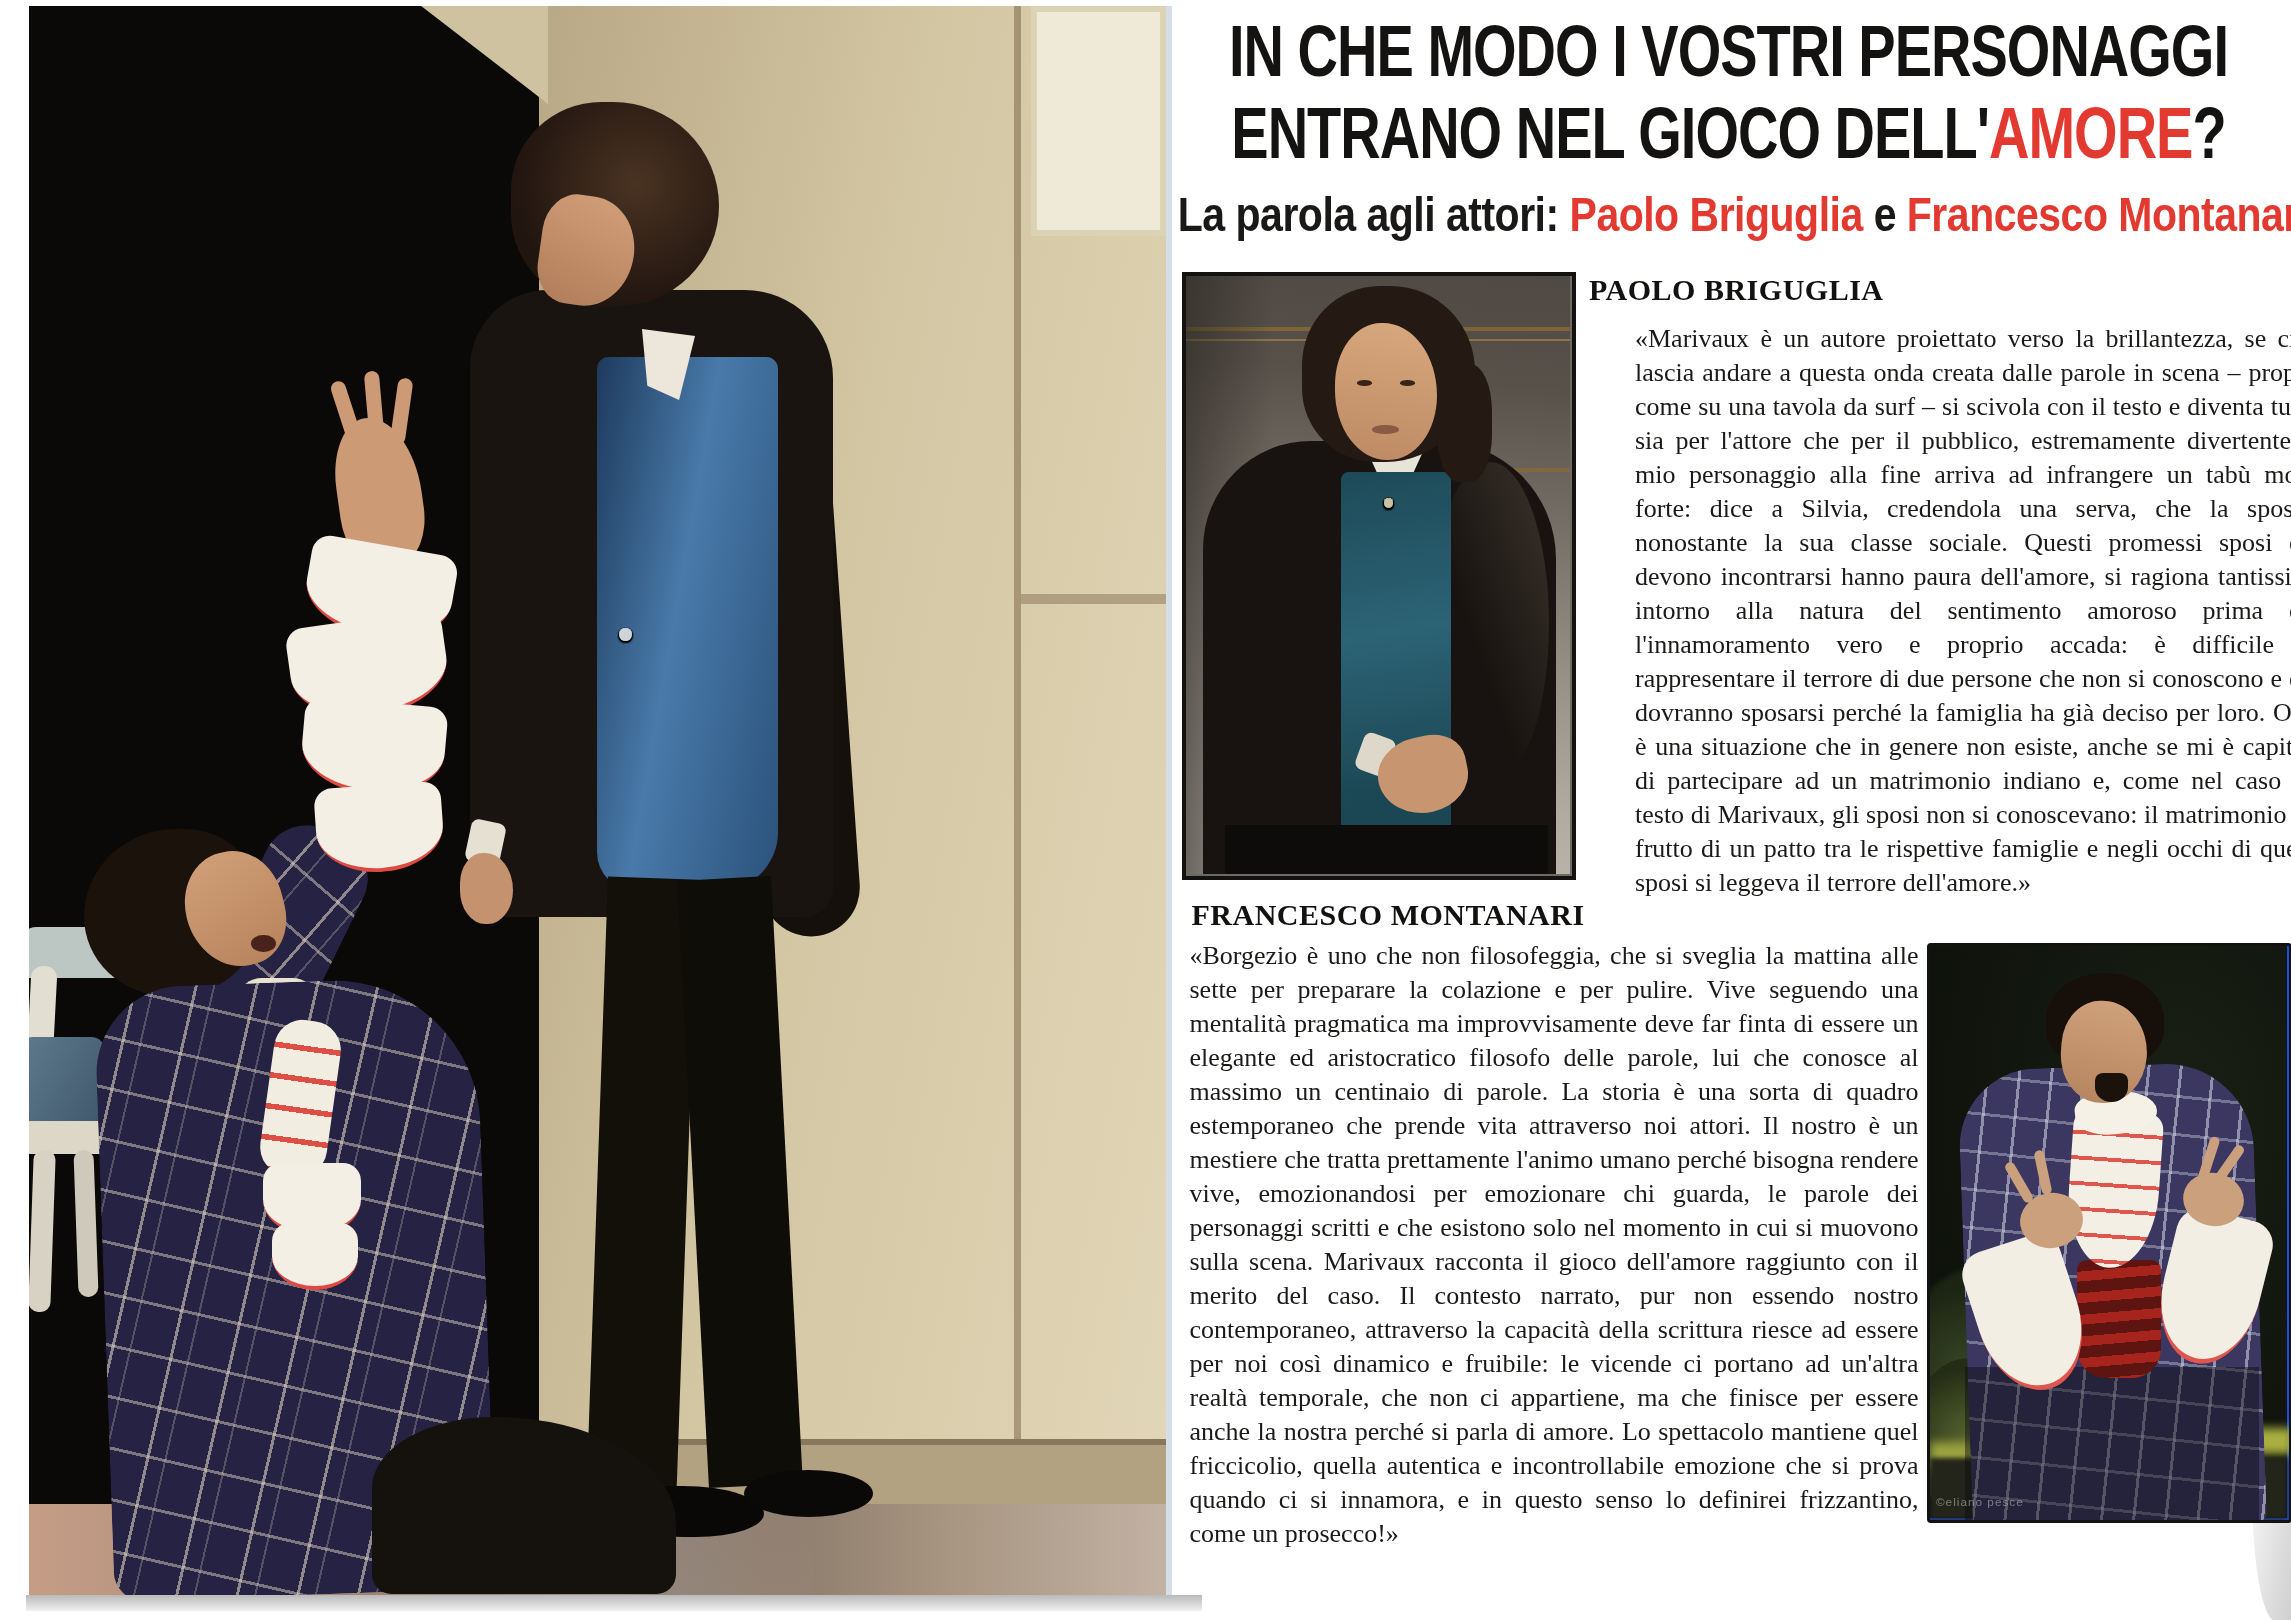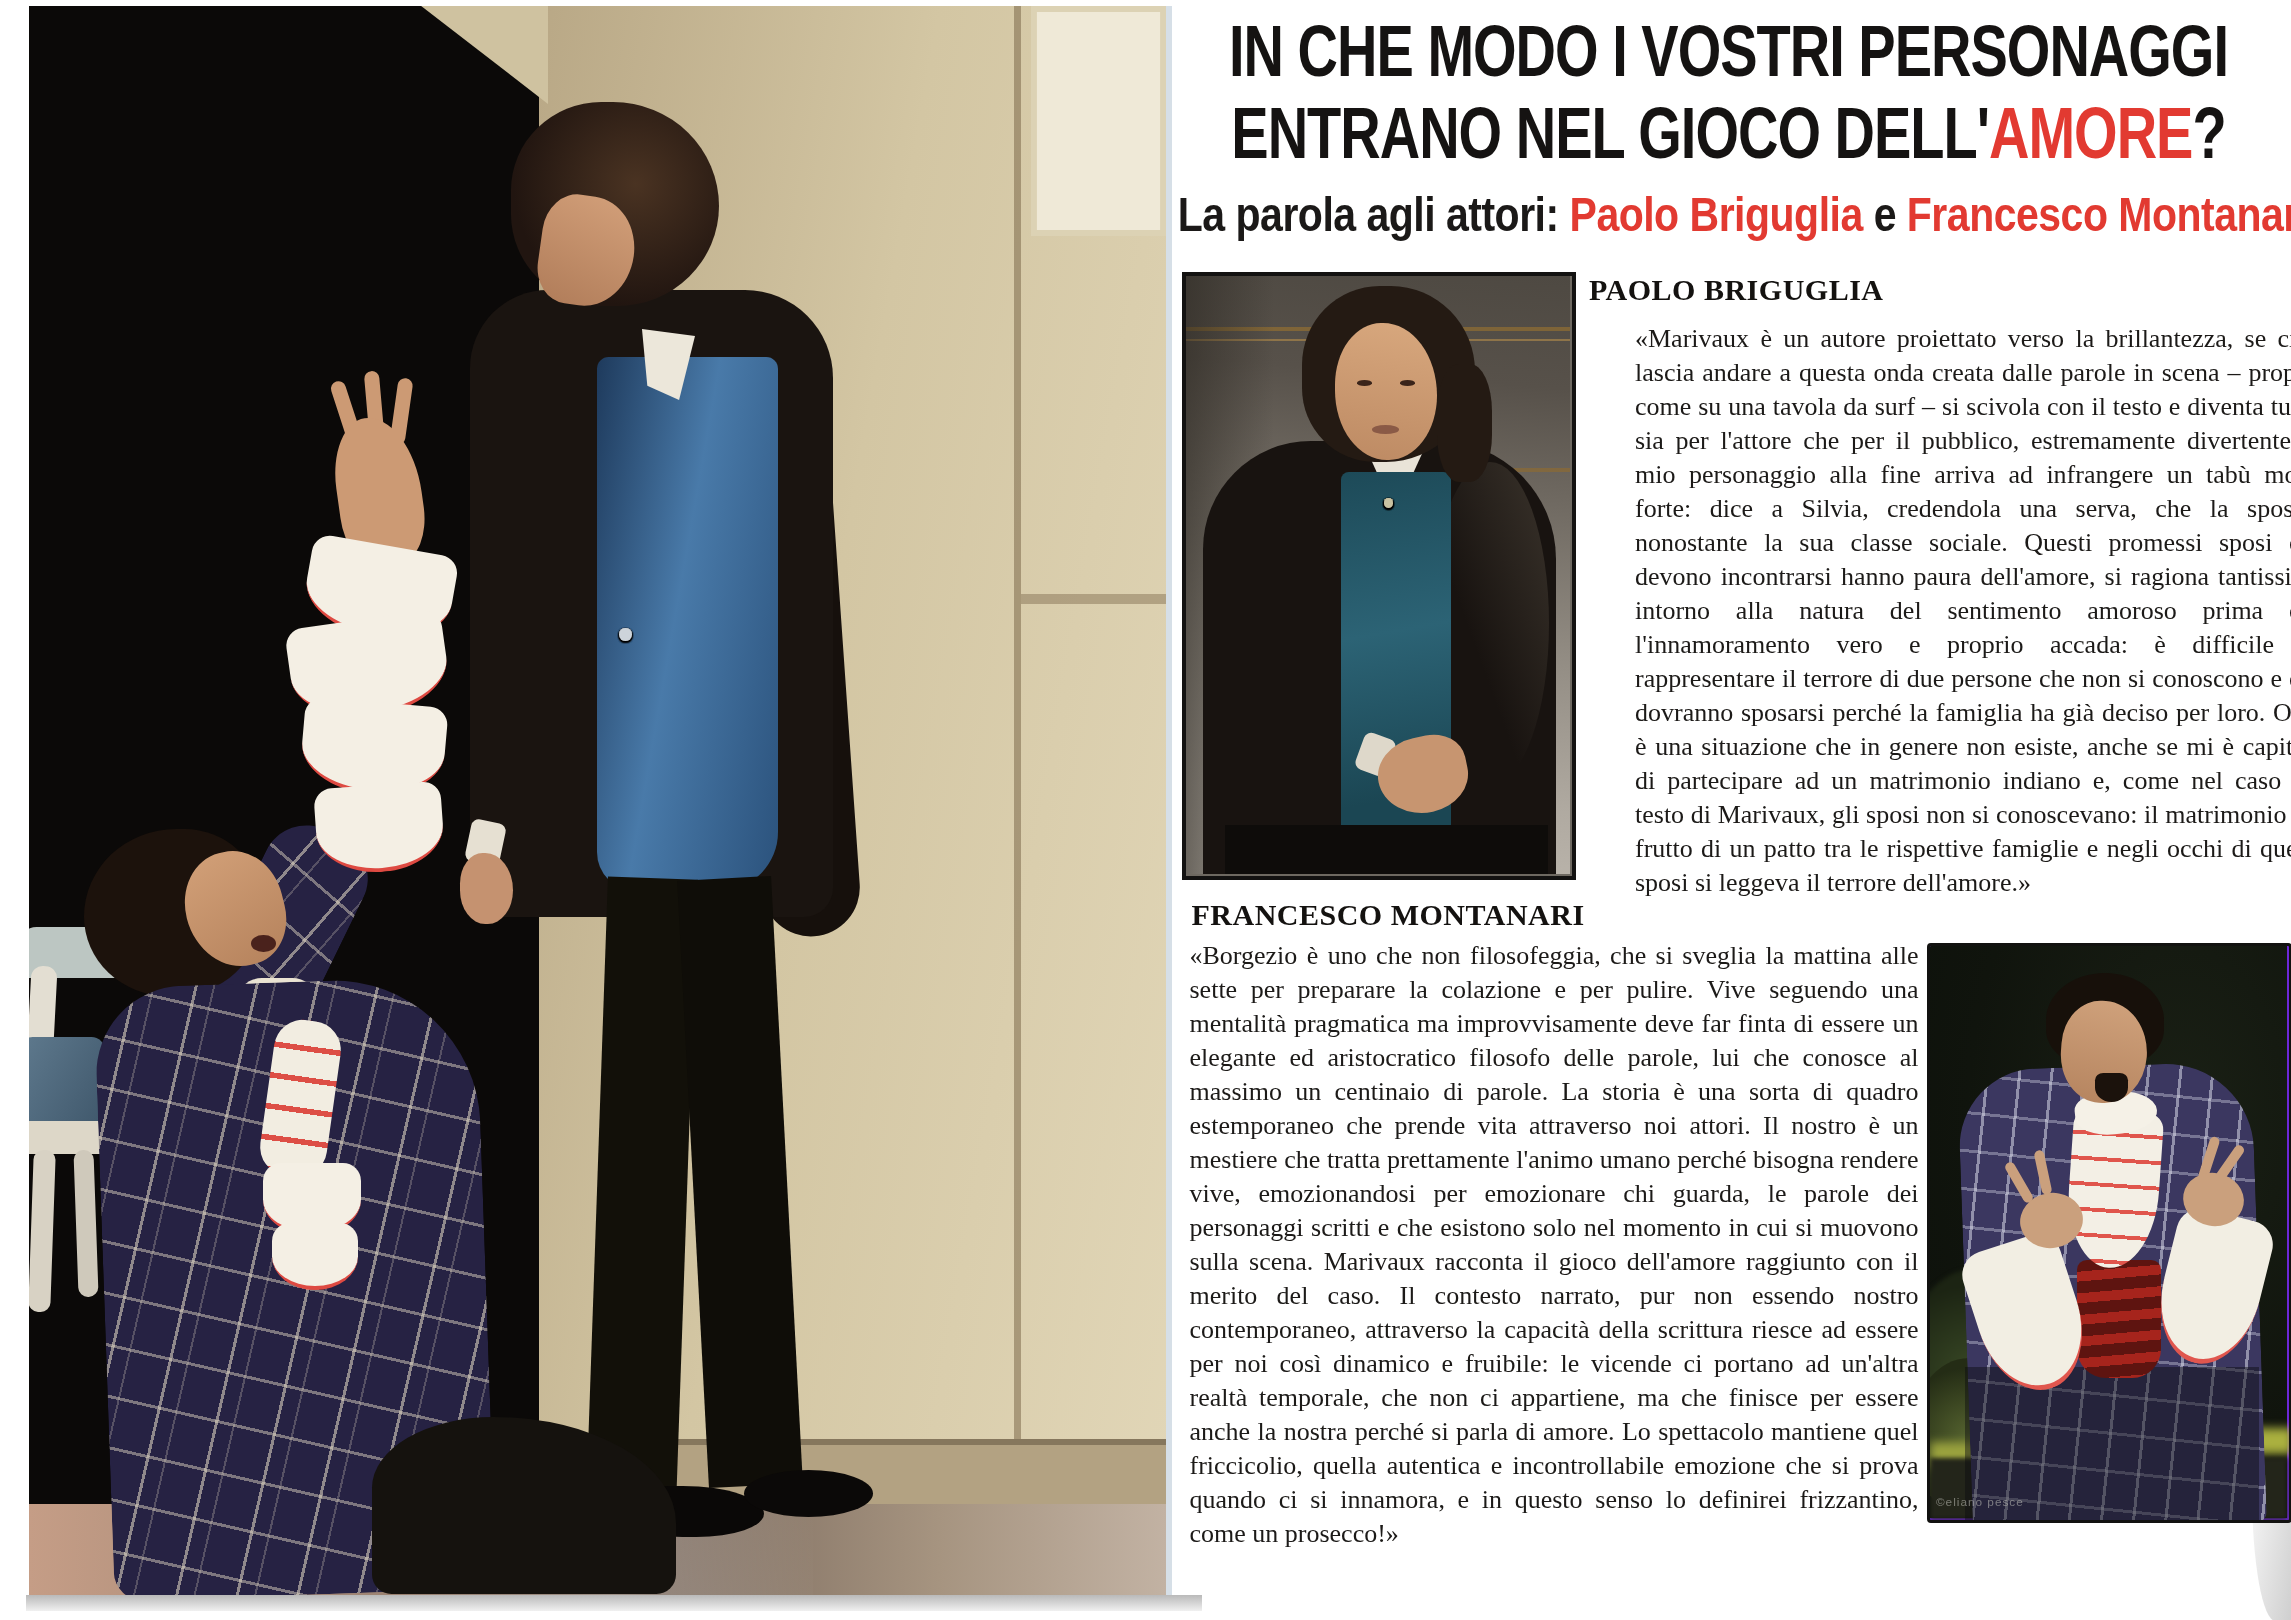--- a/index.html
+++ b/index.html
@@ -129,21 +129,21 @@
   .pp-lock{left:251px;top:88px;width:55px;height:118px;background:#241a13;border-radius:40%;}
   .pp-face{left:149px;top:47px;width:102px;height:137px;border-radius:46% 54% 48% 52%;
            background:linear-gradient(190deg,#d8a87e,#bd8a63);}
   .pp-eye{width:15.7px;height:5.9px;background:#3a241a;border-radius:50%;}
   .pp-eye1{left:171px;top:104px;} .pp-eye2{left:214px;top:104px;}
   .pp-mouth{left:186px;top:149px;width:27.4px;height:8.8px;background:#8a5a46;border-radius:50%;}
   .pp-trousers{left:39px;top:549px;width:323px;height:49px;background:#0e0c0a;}
 
   
   .fphoto{position:absolute;left:761px;top:943px;width:365px;height:580px;border:3.9px solid #121210;
-          box-sizing:border-box;overflow:hidden;background:#6d28d9;border-radius:3.9px;}
+          box-sizing:border-box;overflow:hidden;background:#1d4ed8;border-radius:3.9px;}
   .fphoto *{position:absolute;}
   .fp-bg{left:0;top:0;width:357px;height:572px;
          background:radial-gradient(ellipse at 70% 30%,#1a2015 0%,#10140d 60%,#0c100a 100%);}
   .fp-fol1{left:-29px;top:323px;width:147px;height:216px;border-radius:50%;filter:blur(2px);
            background:radial-gradient(circle,#3a4a26,#1c2413 70%);}
   .fp-fol2{left:-19.6px;top:412px;width:118px;height:157px;border-radius:50%;
            background:radial-gradient(circle,#55632f,#242c15 70%);}
   .fp-strip1{left:0;top:496px;width:176px;height:25.5px;background:#9aa23e;filter:blur(4.9px);}
   .fp-strip2{left:206px;top:482px;width:157px;height:25.5px;background:#aab03f;filter:blur(4.9px);}
   .fp-ground{left:0;top:512px;width:357px;height:61px;background:#23251a;filter:blur(2px);}

